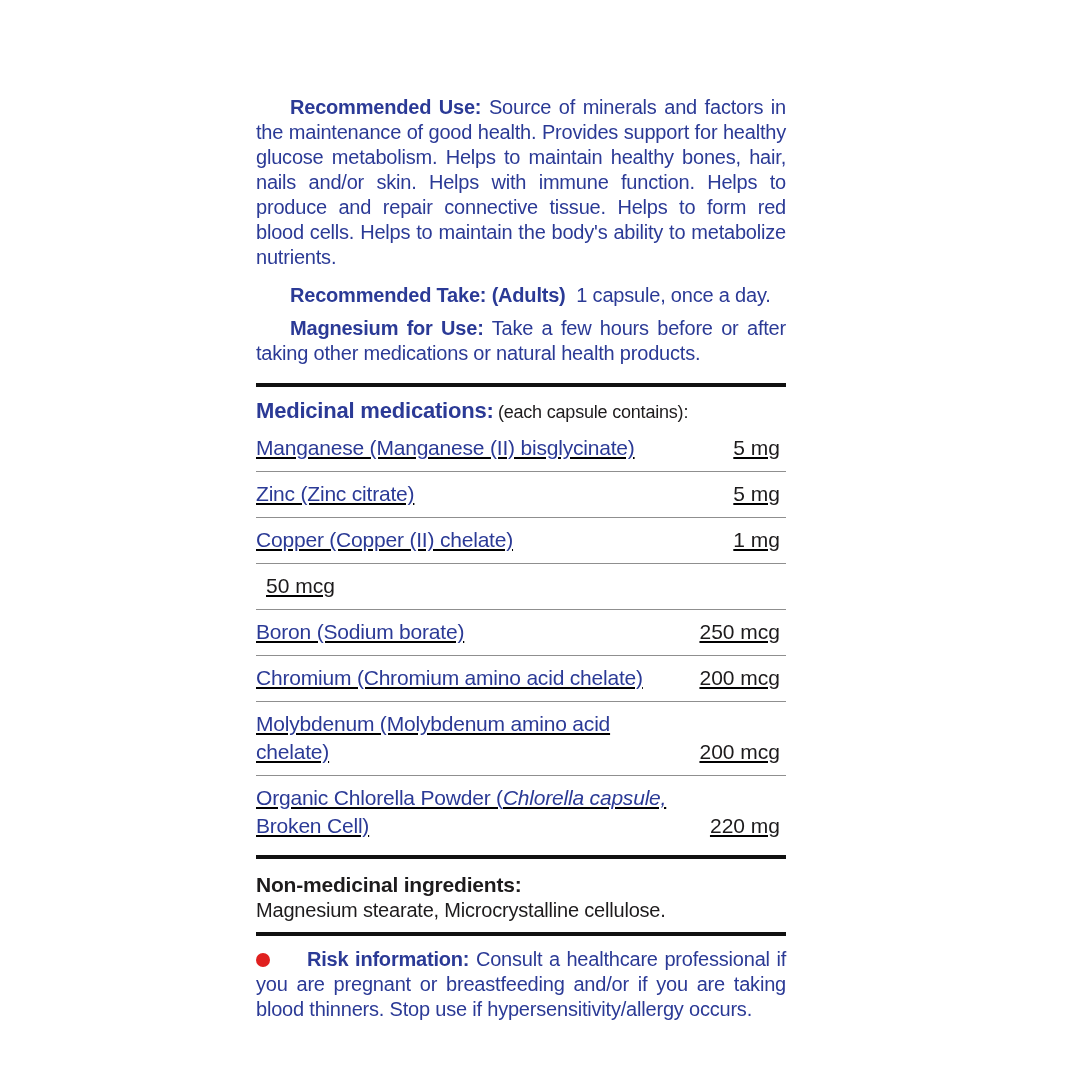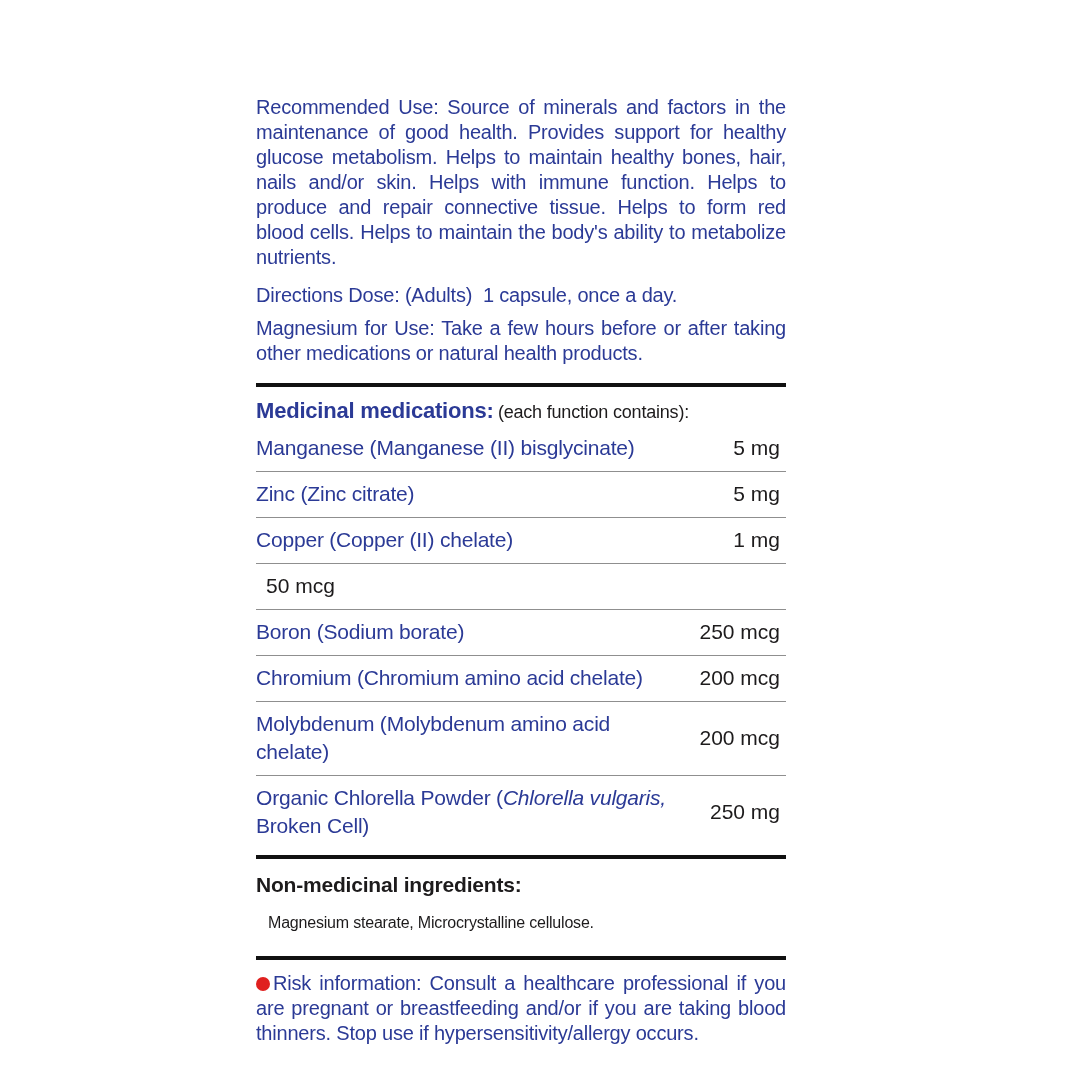--- a/index.html
+++ b/index.html
@@ -14,85 +14,86 @@
   .panel{
     position:absolute;left:256px;top:95px;width:530px;
   }
   
   .para{
     color:var(--blue);
     font-size:20px;line-height:25px;letter-spacing:-0.2px;
     text-align:justify;
     margin:0;
   }
-  .para b{font-weight:400;}
+  .para b{font-weight:700;margin-left:34px;}
   .p-use{margin-bottom:13px;}
   .p-dose{margin-bottom:8px;text-align:left;}
   .p-dir{margin-bottom:0;}
   
   .rule{height:4px;background:var(--rule);border:none;margin:0;}
   .rule-1{margin-top:17px;}
   .rule-2{margin-top:6px;}
   .rule-3{margin-top:0;}
   
   .med-header{
     padding:11px 0 2px 0;
     letter-spacing:-0.2px;
   }
   .med-header .med-title{color:var(--blue);font-weight:700;font-size:22px;}
   .med-header .med-sub{color:var(--ink);font-size:18px;}
   .med-table{width:100%;}
   .mrow{
-    display:flex;align-items:center;justify-content:space-between;
+    display:flex;align-items:flex-end;justify-content:space-between;
     padding:8px 0 9px 0;
+    text-decoration:underline;
   }
   .mrow + .mrow{border-top:1px solid var(--divider);}
   .mrow .iname{
     color:var(--blue);font-size:21px;line-height:28px;letter-spacing:-0.2px;
     max-width:420px;
   }
   .mrow .iname i{font-style:italic;}
   .mrow .iamt{
     color:var(--ink);font-size:21px;line-height:28px;
     white-space:nowrap;text-align:right;padding-right:6px;flex:none;margin-left:10px;
   }
   
   .nonmed{padding:12px 0 9px 0;}
   .nonmed-title{
     color:var(--ink);font-weight:700;font-size:21px;line-height:27px;letter-spacing:-0.2px;margin:0;
   }
   .nonmed-text{
-    color:var(--ink);font-size:16px;line-height:25px;letter-spacing:-0.2px;margin:12px;
+    color:var(--ink);font-size:20px;line-height:25px;letter-spacing:-0.2px;margin:0;
   }
   
   .risk{margin-top:11px;}
   .risk .bullet{
     display:inline-block;width:14px;height:14px;border-radius:50%;
     background:var(--red);margin-right:3px;vertical-align:-1px;
   }
 </style>
 </head>
 <body>
 
 <div class="panel">
 
   <p class="para p-use"><b>Recommended Use:</b>
     <span>Source of minerals and factors in the maintenance of good health. Provides support for healthy glucose metabolism. Helps to maintain healthy bones, hair, nails and/or skin. Helps with immune function. Helps to produce and repair connective tissue. Helps to form red blood cells. Helps to maintain the body's ability to metabolize nutrients.</span></p>
 
-  <p class="para p-dose"><b>Directions Dose: (Adults)</b>&nbsp;
+  <p class="para p-dose"><b>Recommended Take: (Adults)</b>&nbsp;
     <span>1 capsule, once a day.</span></p>
 
   <p class="para p-dir"><b>Magnesium for Use:</b>
     <span>Take a few hours before or after taking other medications or natural health products.</span></p>
 
   <div class="rule rule-1"></div>
 
   <div class="med-header">
     <span class="med-title">Medicinal medications:</span>
-    <span class="med-sub">(each function contains):</span>
+    <span class="med-sub">(each capsule contains):</span>
   </div>
 
   <div class="med-table">
     <div class="mrow">
       <div class="iname"><span>Manganese (Manganese (II) bisglycinate)</span></div>
       <div class="iamt">5 mg</div>
     </div>
 
     <div class="mrow">
       <div class="iname"><span>Zinc (Zinc citrate)</span></div>
@@ -117,22 +118,22 @@
       <div class="iname"><span>Chromium (Chromium amino acid chelate)</span></div>
       <div class="iamt">200 mcg</div>
     </div>
 
     <div class="mrow">
       <div class="iname"><span>Molybdenum (Molybdenum amino acid chelate)</span></div>
       <div class="iamt">200 mcg</div>
     </div>
 
     <div class="mrow">
-      <div class="iname"><span>Organic Chlorella Powder (</span><i>Chlorella vulgaris,</i><span> Broken Cell)</span></div>
-      <div class="iamt">250 mg</div>
+      <div class="iname"><span>Organic Chlorella Powder (</span><i>Chlorella capsule,</i><span> Broken Cell)</span></div>
+      <div class="iamt">220 mg</div>
     </div>
   </div>
 
   <div class="rule rule-2"></div>
 
   <div class="nonmed">
     <p class="nonmed-title">Non-medicinal ingredients:</p>
     <p class="nonmed-text">Magnesium stearate, Microcrystalline cellulose.</p>
   </div>
 

